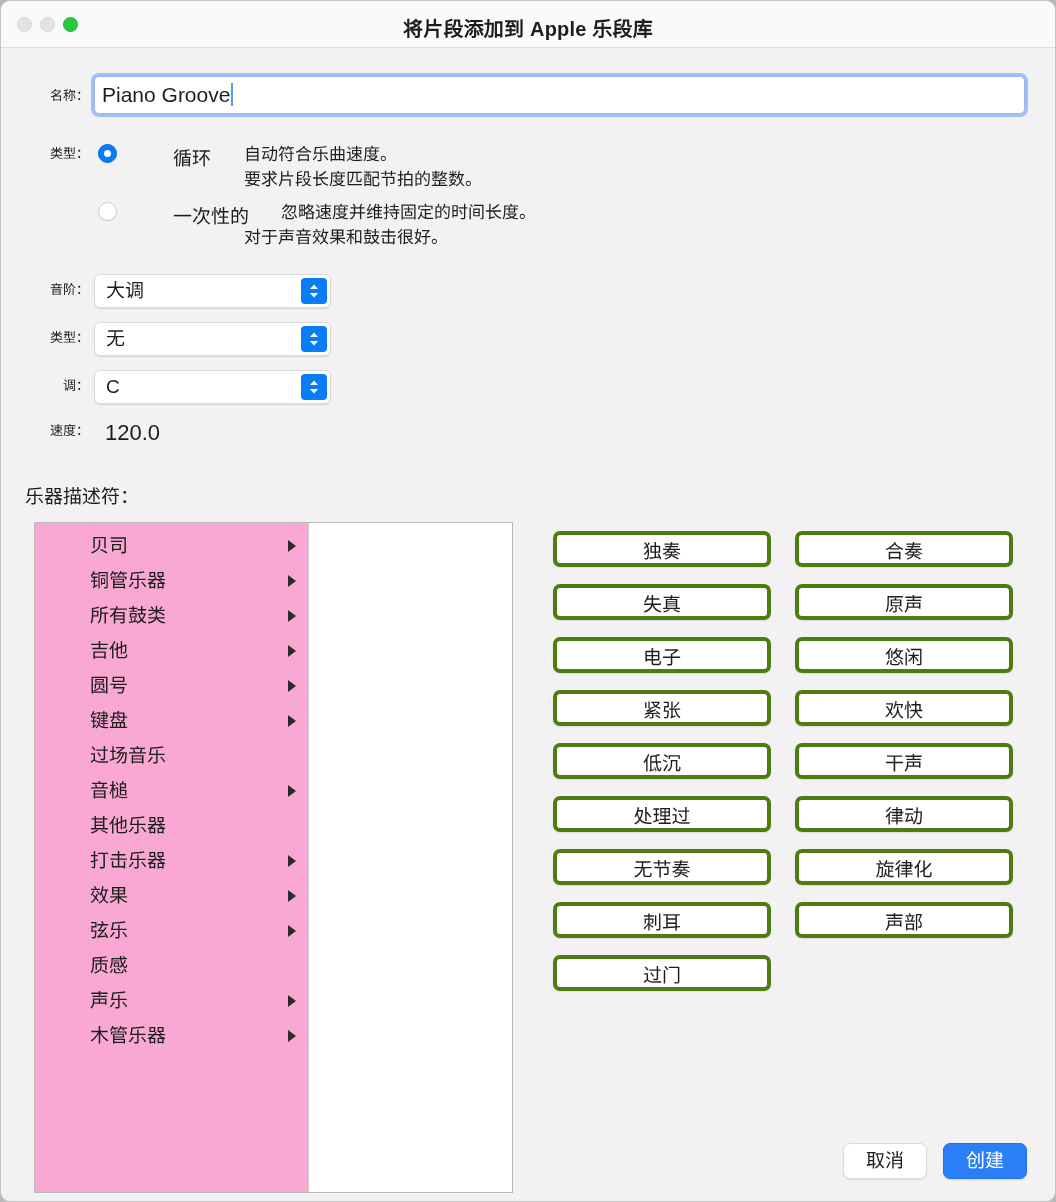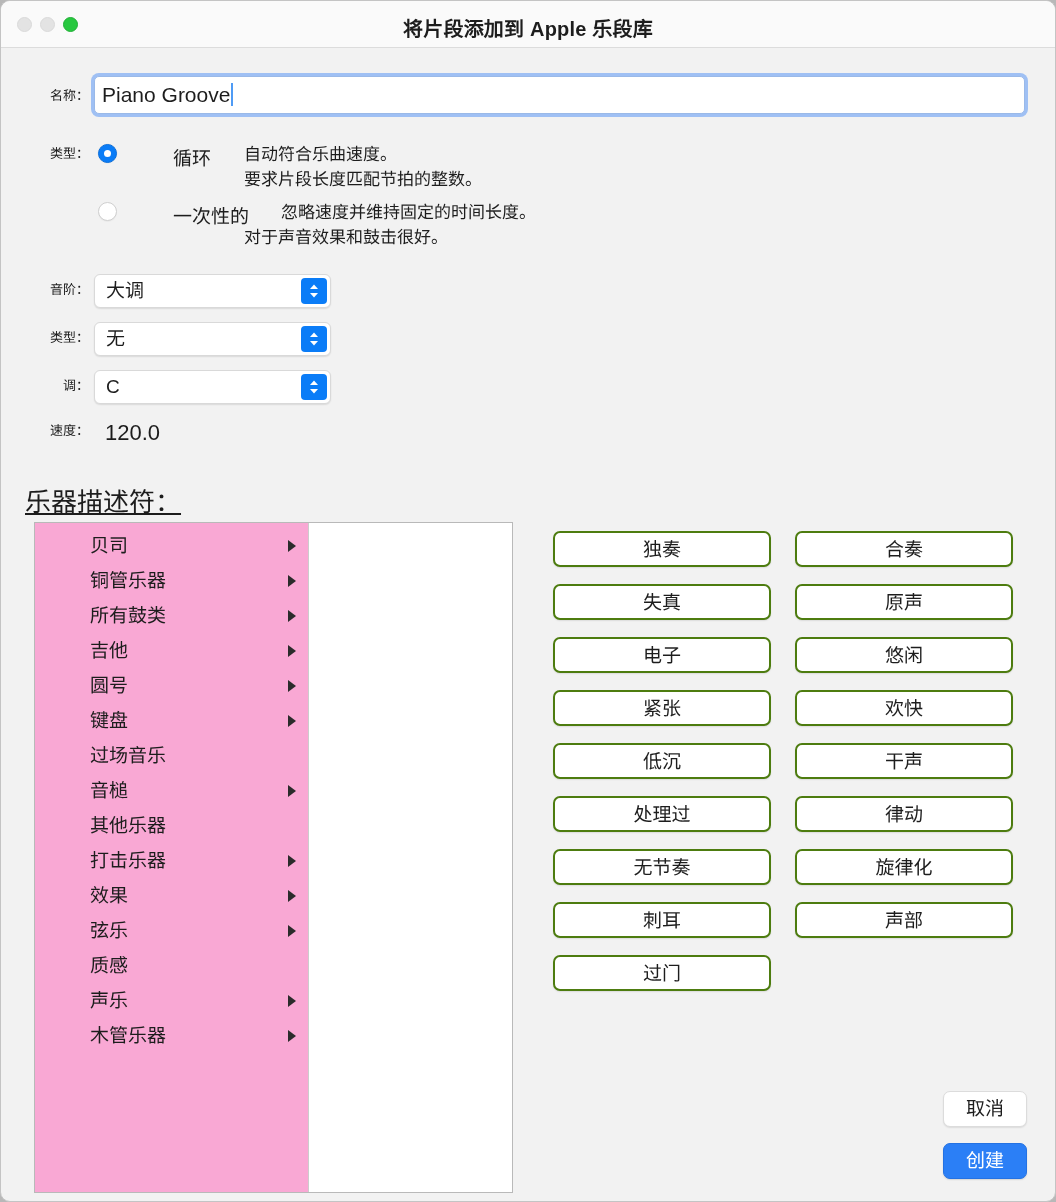--- a/index.html
+++ b/index.html
@@ -182,24 +182,23 @@
     font-size: 22px;
     color: #1d1d1d;
     white-space: nowrap;
   }
 
   
   #descriptor-heading {
     position: absolute;
     left: 24px;
     top: 480px;
-    font-size: 26px;
-    color: #1d1d1d;
-    white-space: nowrap;
-    text-decoration: underline;
+    font-size: 19px;
+    color: #1d1d1d;
+    white-space: nowrap;
   }
 
   
   #browser {
     position: absolute;
     left: 33px;
     top: 521px;
     width: 479px;
     height: 671px;
     background: #f9a8d4;
@@ -253,36 +252,35 @@
     column-gap: 24px;
     row-gap: 17px;
   }
   .tag-btn {
     height: 36px;
     line-height: 34px;
     text-align: center;
     font-size: 19px;
     color: #1d1d1d;
     background: #ffffff;
-    border: 2px solid #4d7c0f;
+    border: 4px solid #4d7c0f;
     border-radius: 7px;
     box-sizing: border-box;
     box-shadow: 0 1px 1.5px rgba(0,0,0,0.09);
     white-space: nowrap;
   }
 
   
   #footer {
     position: absolute;
     right: 28px;
     bottom: 22px;
     display: flex;
     align-items: flex-end;
     gap: 16px;
-    flex-direction: column;
   }
   .action-btn {
     height: 36px;
     line-height: 34px;
     padding: 0 22px;
     font-size: 19px;
     border-radius: 7px;
     box-sizing: border-box;
     white-space: nowrap;
   }

